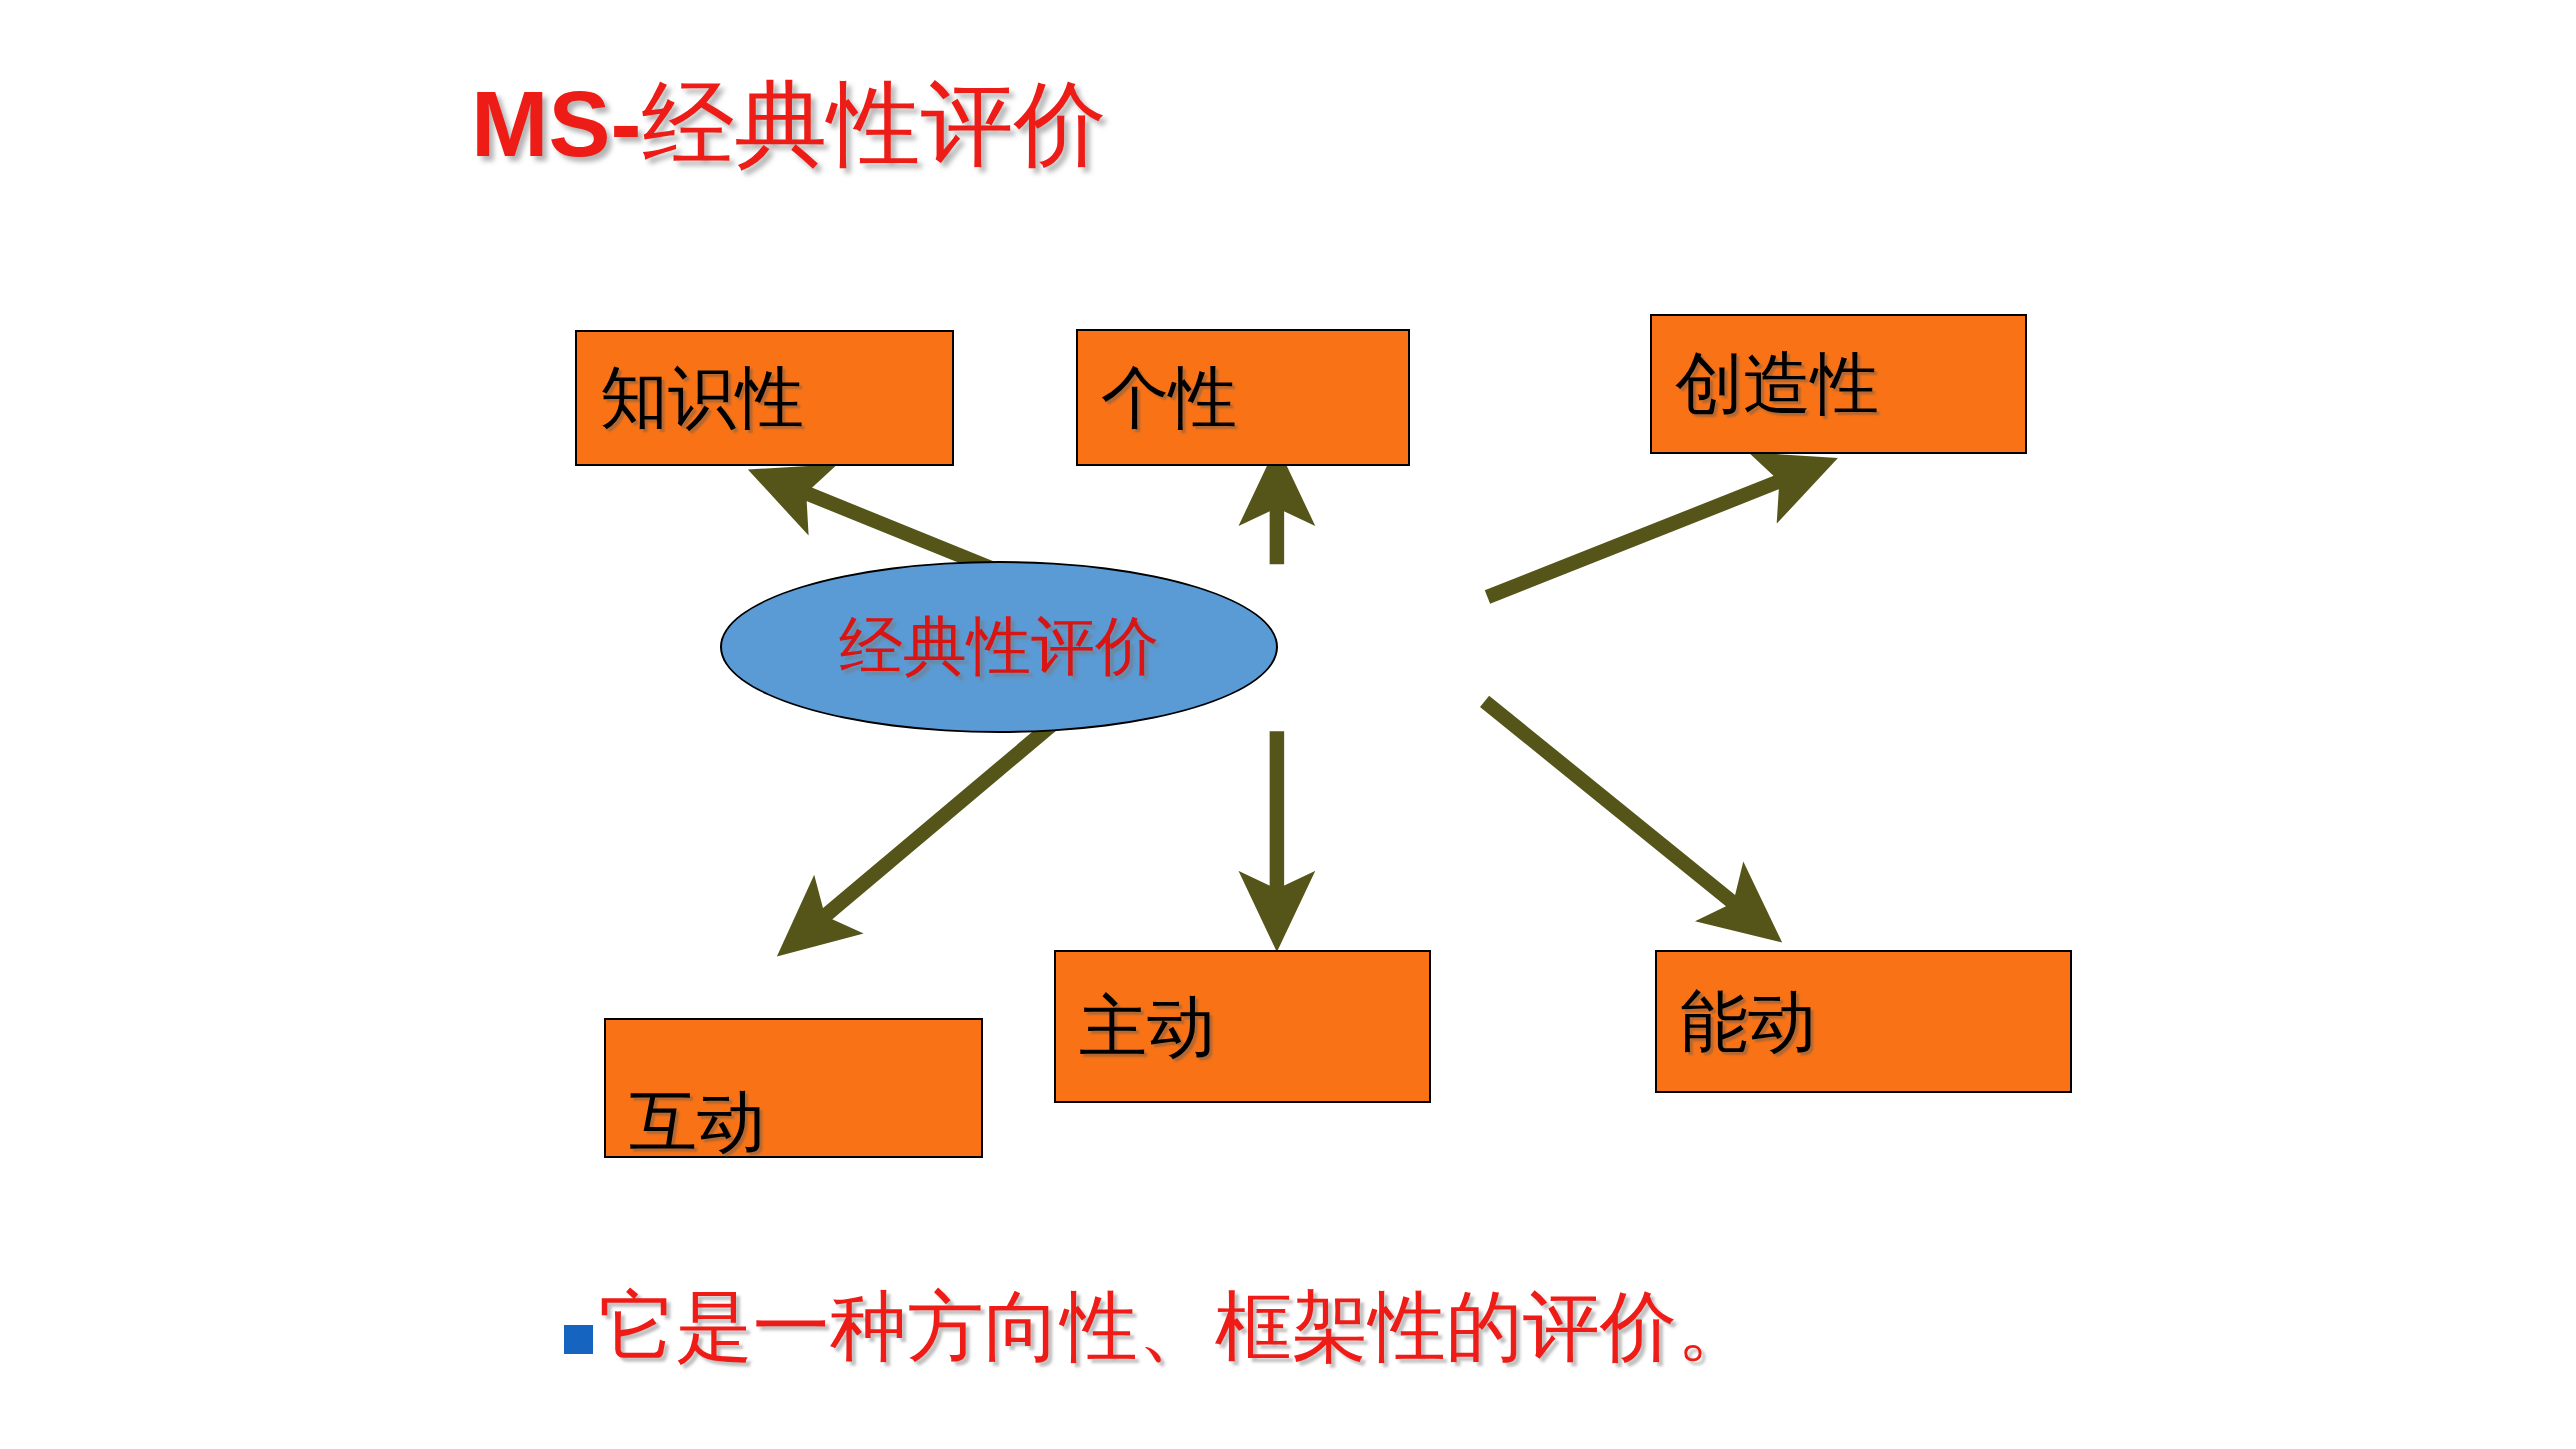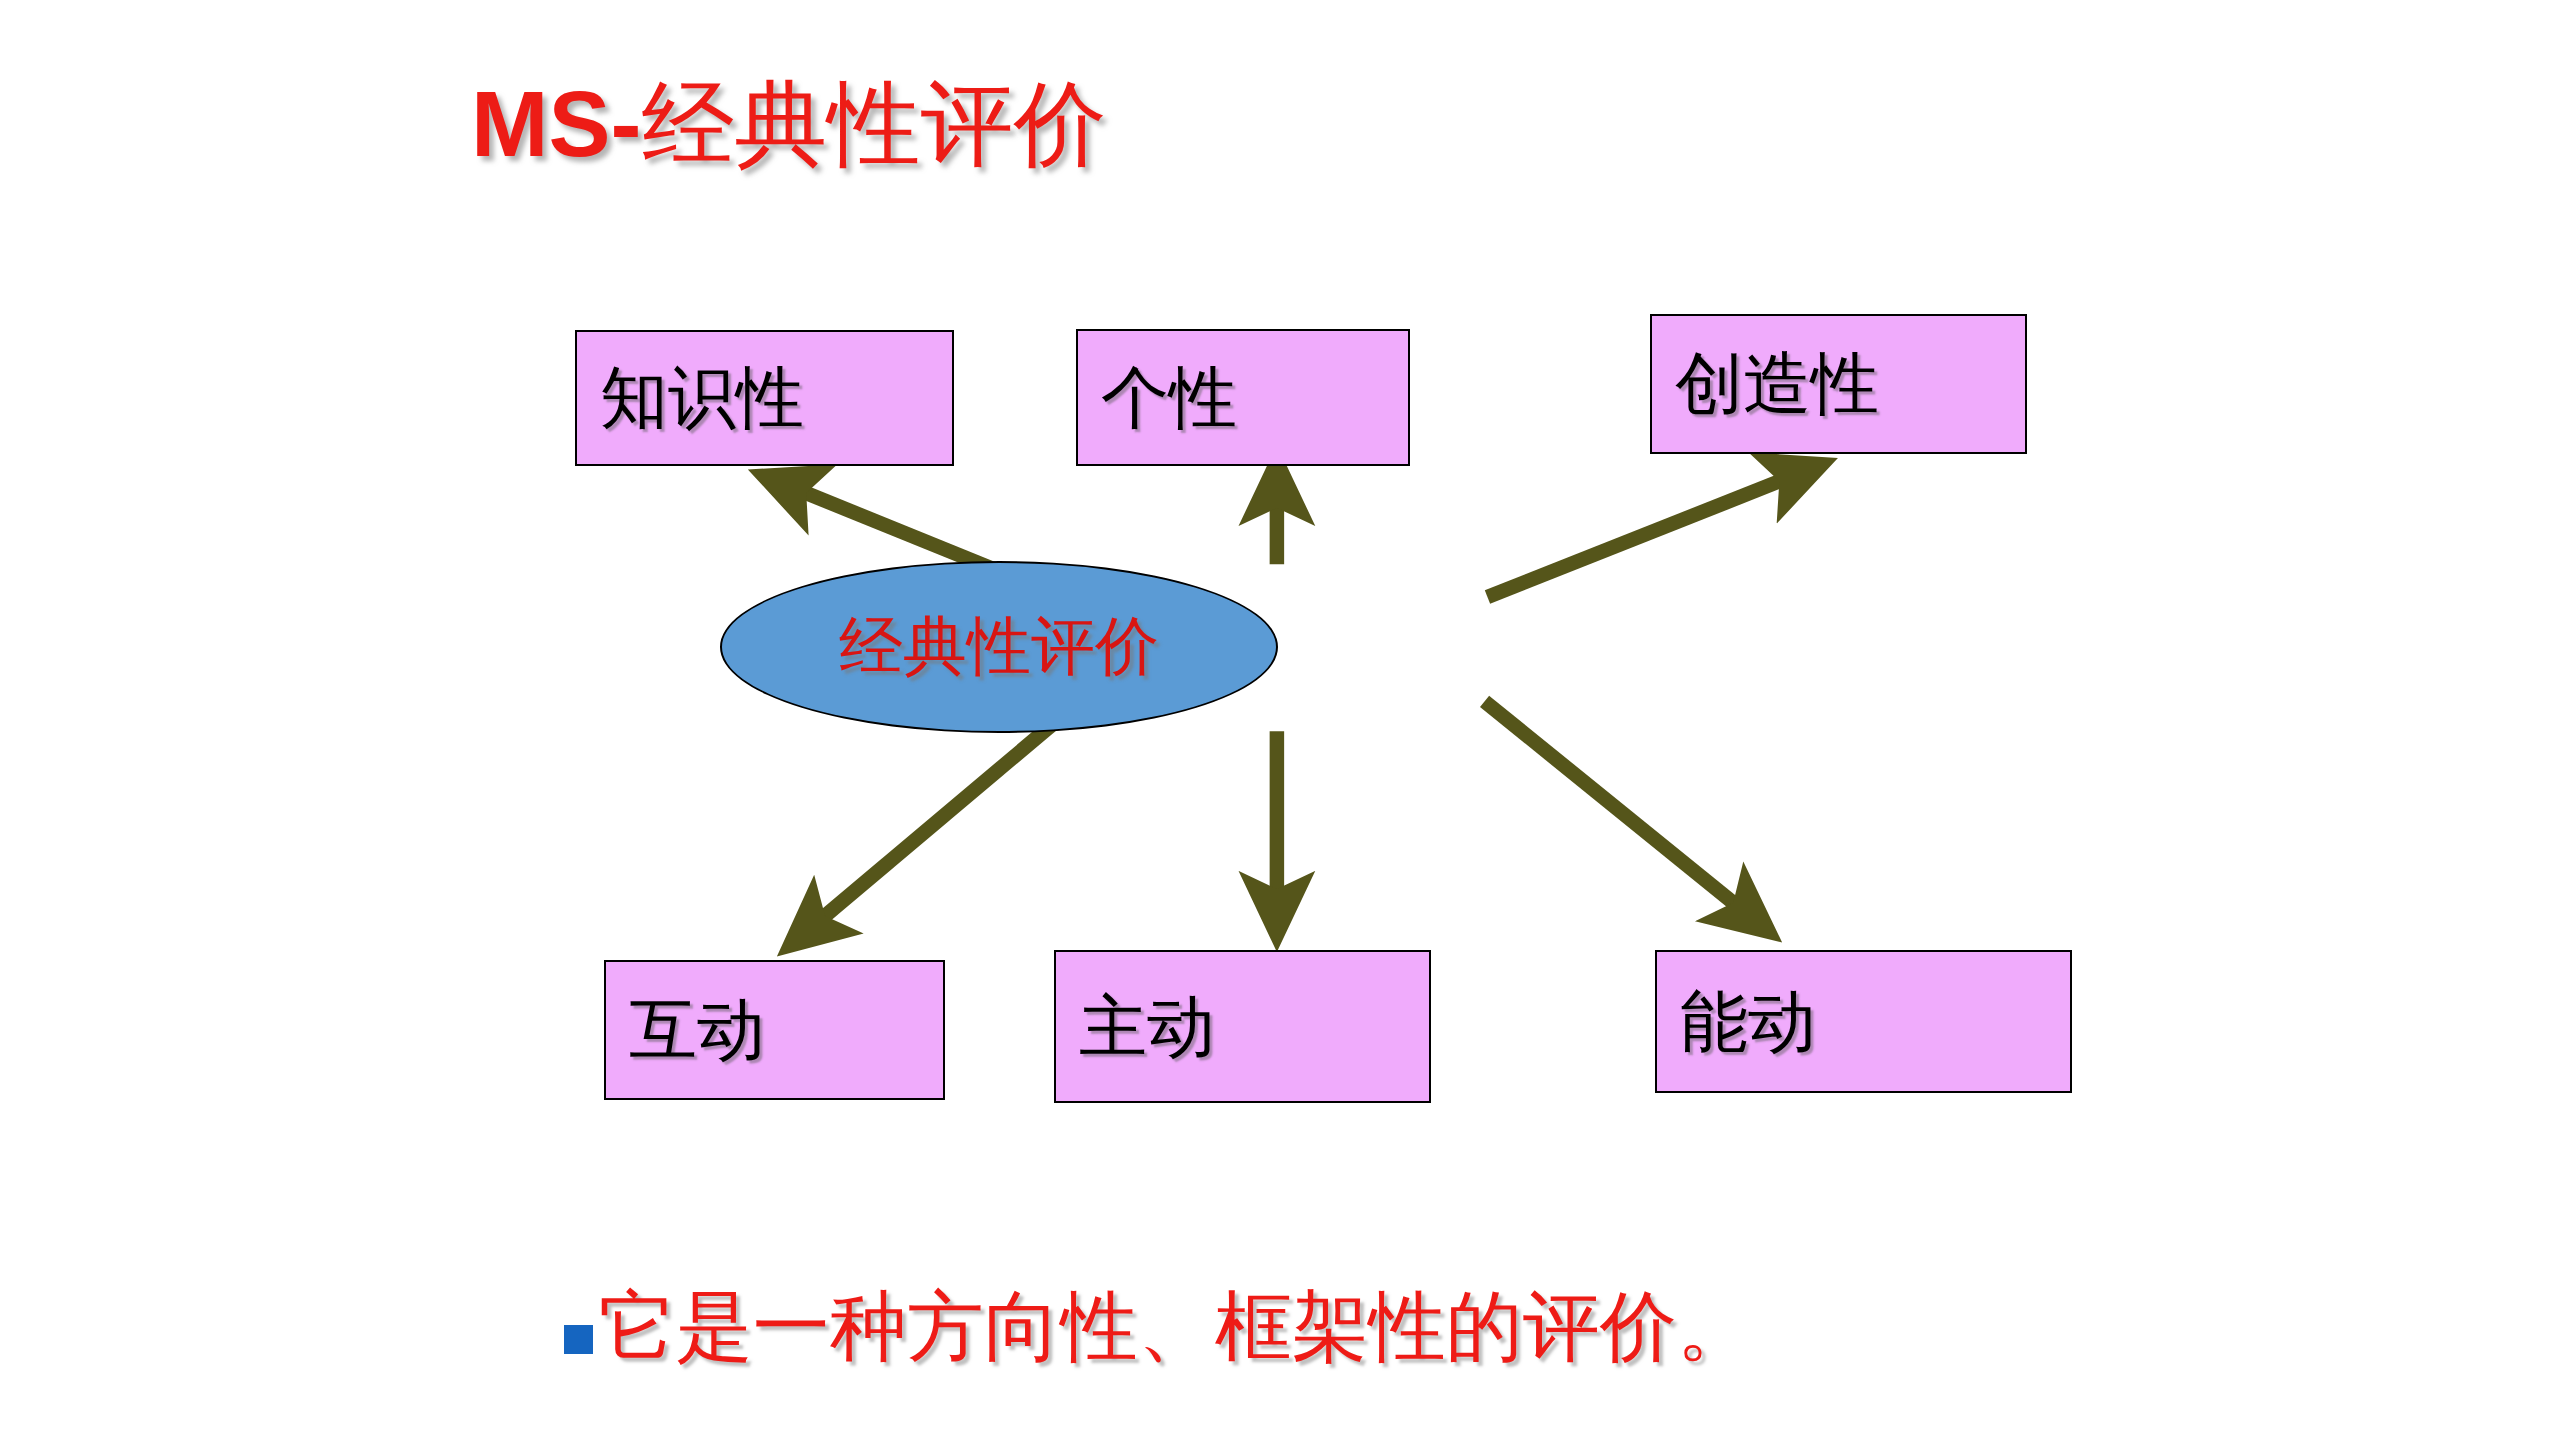--- a/index.html
+++ b/index.html
@@ -45,21 +45,21 @@
     top: 0;
     width: 2576px;
     height: 1450px;
     pointer-events: none;
   }
 
   
   .node-box {
     position: absolute;
     box-sizing: border-box;
-    background: #f0abfc;
+    background: #f97316;
     border: 2.9px solid #000000;
     display: flex;
     align-items: center;
     justify-content: flex-start;
   }
   .node-box .node-label {
     font-family: "Liberation Serif", "DejaVu Serif", serif;
     font-size: 68px;
     line-height: 1;
     color: #000000;
@@ -145,21 +145,21 @@
   </div>
 
   <div class="node-box" style="left:1076px; top:329px; width:334px; height:137px;">
     <span class="node-label">个性</span>
   </div>
 
   <div class="node-box" style="left:1650px; top:314px; width:377px; height:140px;">
     <span class="node-label">创造性</span>
   </div>
 
-  <div class="node-box" style="left:604px; top:960px; width:341px; height:140px;">
+  <div class="node-box" style="left:604px; top:1018px; width:379px; height:140px;align-items:flex-end;">
     <span class="node-label">互动</span>
   </div>
 
   <div class="node-box" style="left:1054px; top:950px; width:377px; height:153px;">
     <span class="node-label">主动</span>
   </div>
 
   <div class="node-box" style="left:1655px; top:950px; width:417px; height:143px;">
     <span class="node-label">能动</span>
   </div>

